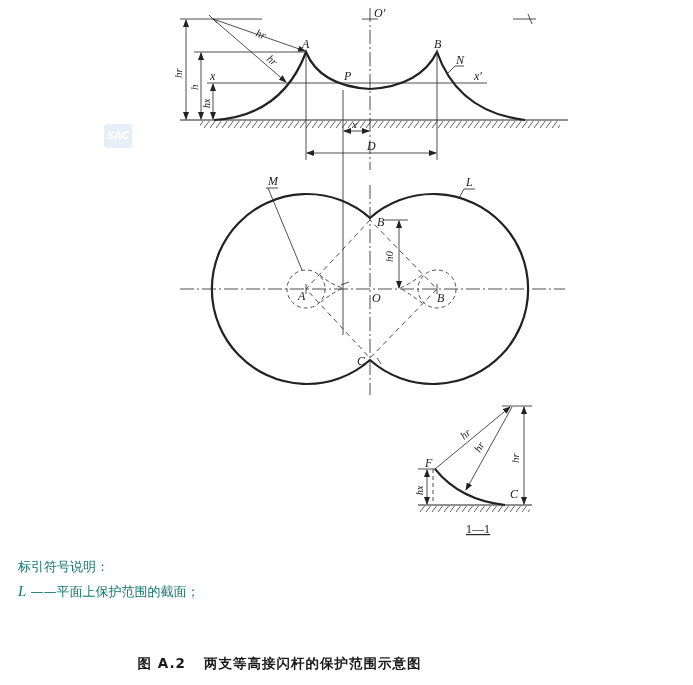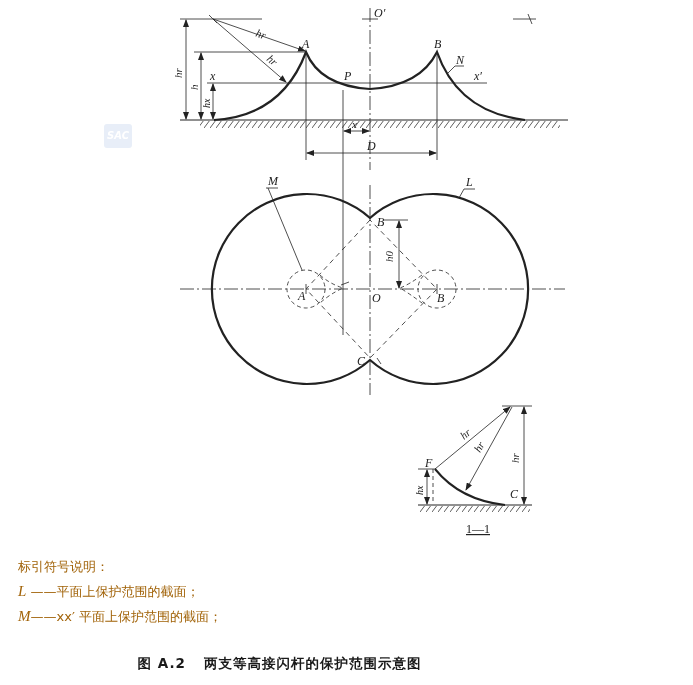--- a/index.html
+++ b/index.html
@@ -1,21 +1,21 @@
 <!DOCTYPE html>
 <html><head>
 <meta charset="utf-8">
 <style>
   html, body { margin:0; padding:0; background:#ffffff; }
   body { width:693px; height:685px; position:relative; overflow:hidden;
          font-family:"DejaVu Serif", serif; color:#1a1a1a; }
   #figure { position:absolute; left:0; top:0; width:693px; height:545px; }
   .lbl { font-family:"Liberation Serif", serif; font-style:italic; fill:#222; }
   .legend { position:absolute; left:18px; top:555px; font-size:13px; line-height:24px;
-            font-family:"DejaVu Sans", sans-serif; color:#a16207; }
+            font-family:"DejaVu Sans", sans-serif; color:#0f766e; }
   .legend .sym { font-family:"Liberation Serif", serif; font-style:italic; font-size:15px; }
   .caption { position:absolute; left:0; width:559px; top:655px; text-align:center;
              font-family:"DejaVu Sans", sans-serif; font-weight:bold; font-size:13.5px; letter-spacing:1px; }
   .caption .num { margin-right:18px; }
   .watermark { position:absolute; left:104px; top:124px; width:28px; height:24px;
                background:#e8eef8; border-radius:3px; color:#fff; font-size:10px;
                font-family:"DejaVu Sans", sans-serif; font-weight:bold; font-style:italic;
                text-align:center; line-height:24px; }
 </style>
 </head>
@@ -155,20 +155,17 @@
     <text class="lbl" x="423" y="495" font-size="10" transform="rotate(-90 423 495)">hx</text>
     <text x="466" y="533" font-size="12" font-family="Liberation Serif, serif" fill="#222" text-decoration="underline">1—1</text>
   </g>
 </svg>
 
 <div class="legend">
   <div>标引符号说明：</div>
   <div>
     <span class="sym">L</span><span> ——</span><span>平面上保护范围的截面；</span>
   </div>
-  <div>
-    <span class="sym">M</span><span>——</span><span>xx′ 平面上保护范围的截面；</span>
-  </div>
 </div>
 
 <div class="caption">
   <span class="num">图 A.2</span><span>两支等高接闪杆的保护范围示意图</span>
 </div>
 
 </body></html>

